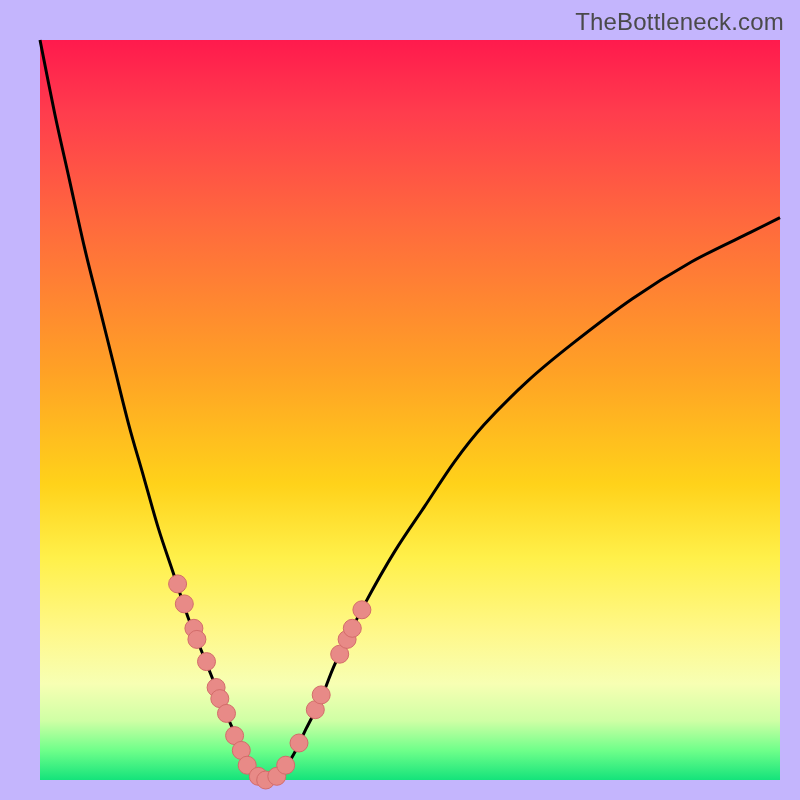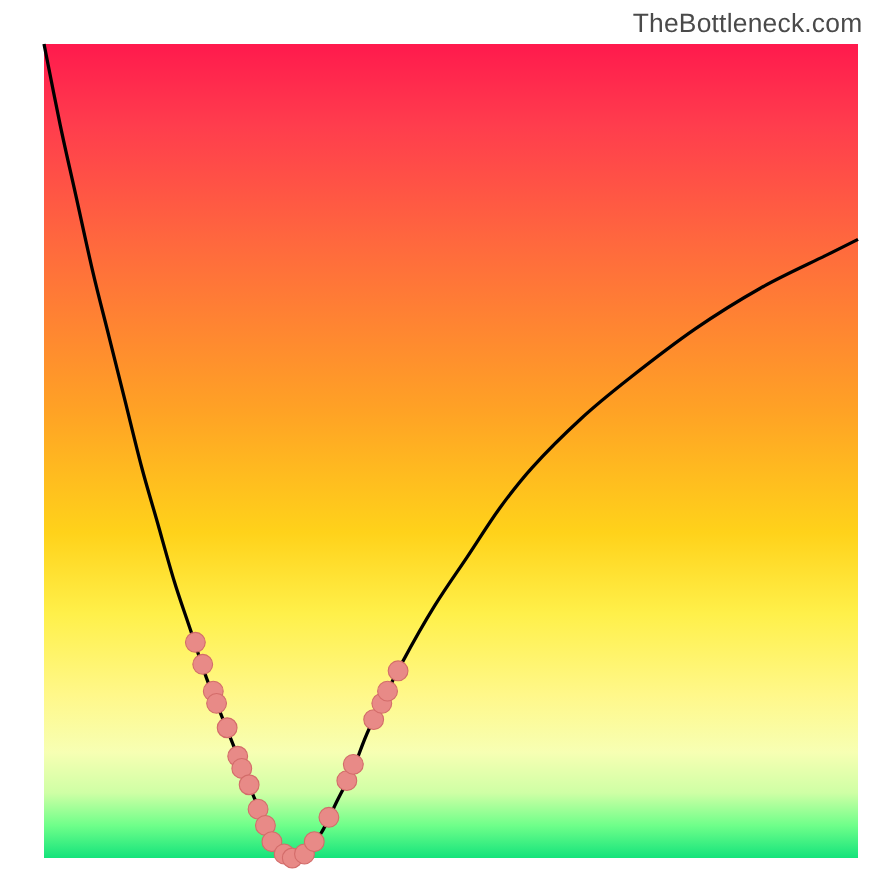--- a/index.html
+++ b/index.html
@@ -10,21 +10,21 @@
     overflow: hidden;
     background: #000;
     font-family: Arial, Helvetica, sans-serif;
   }
   .frame {
     position: absolute;
     left: 0;
     top: 0;
     width: 800px;
     height: 800px;
-    background: #ffffff;
+    background: #c4b5fd;
   }
   .plot {
     position: absolute;
     left: 40px;
     top: 40px;
     width: 740px;
     height: 740px;
     
     background: linear-gradient(
       to bottom,

